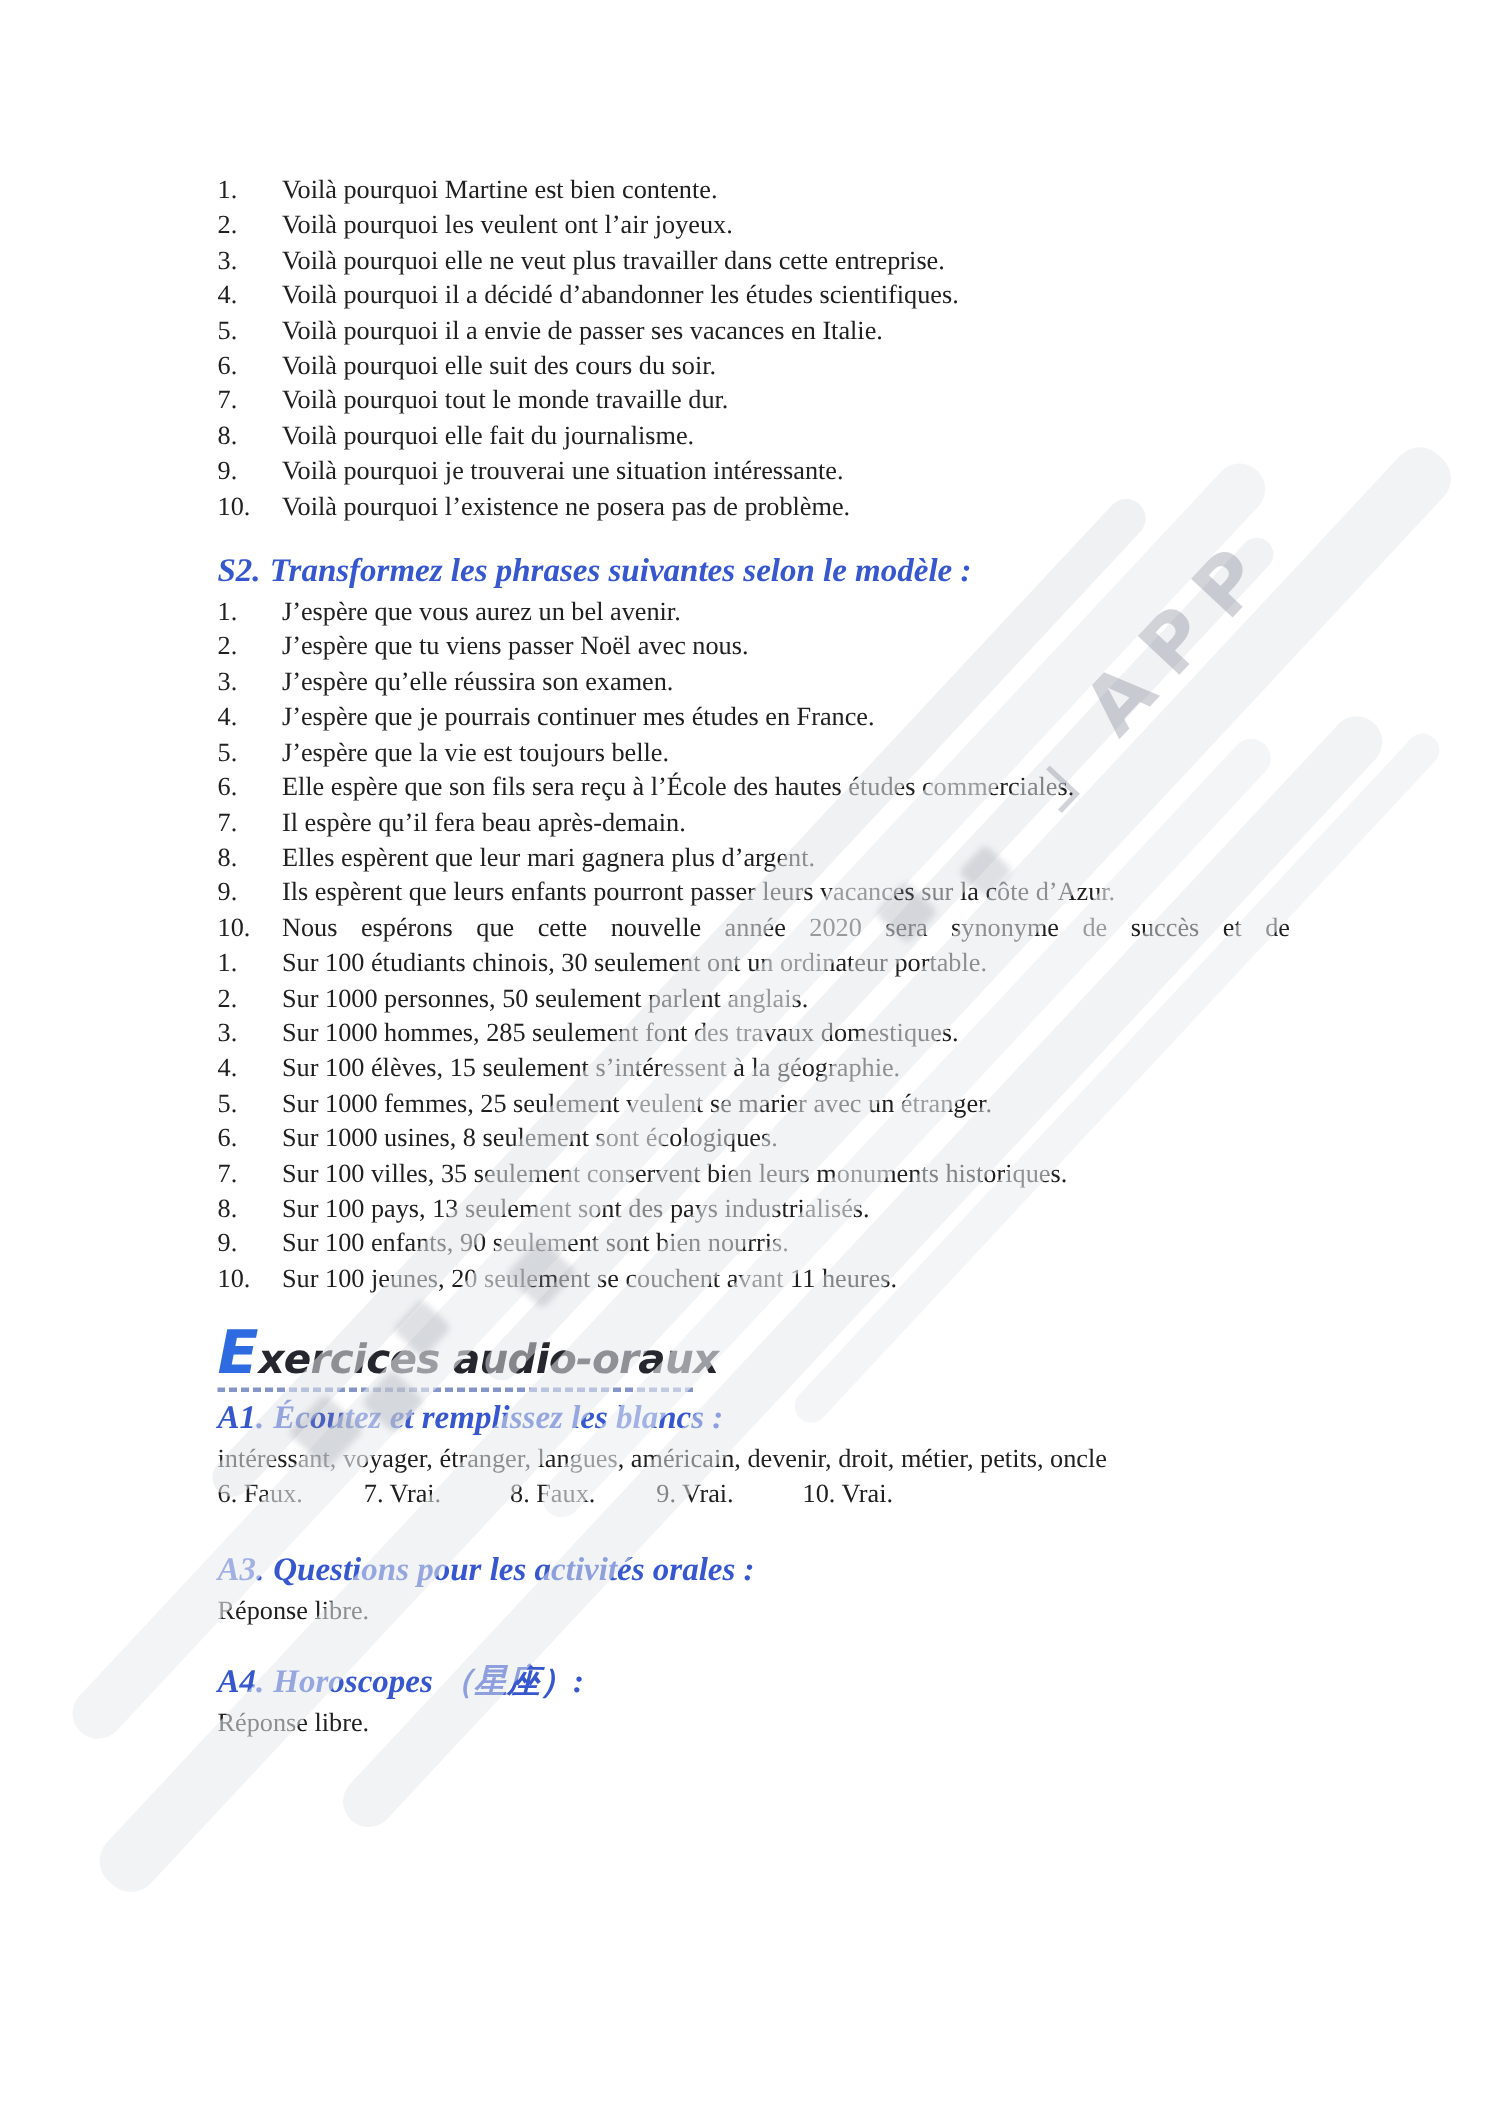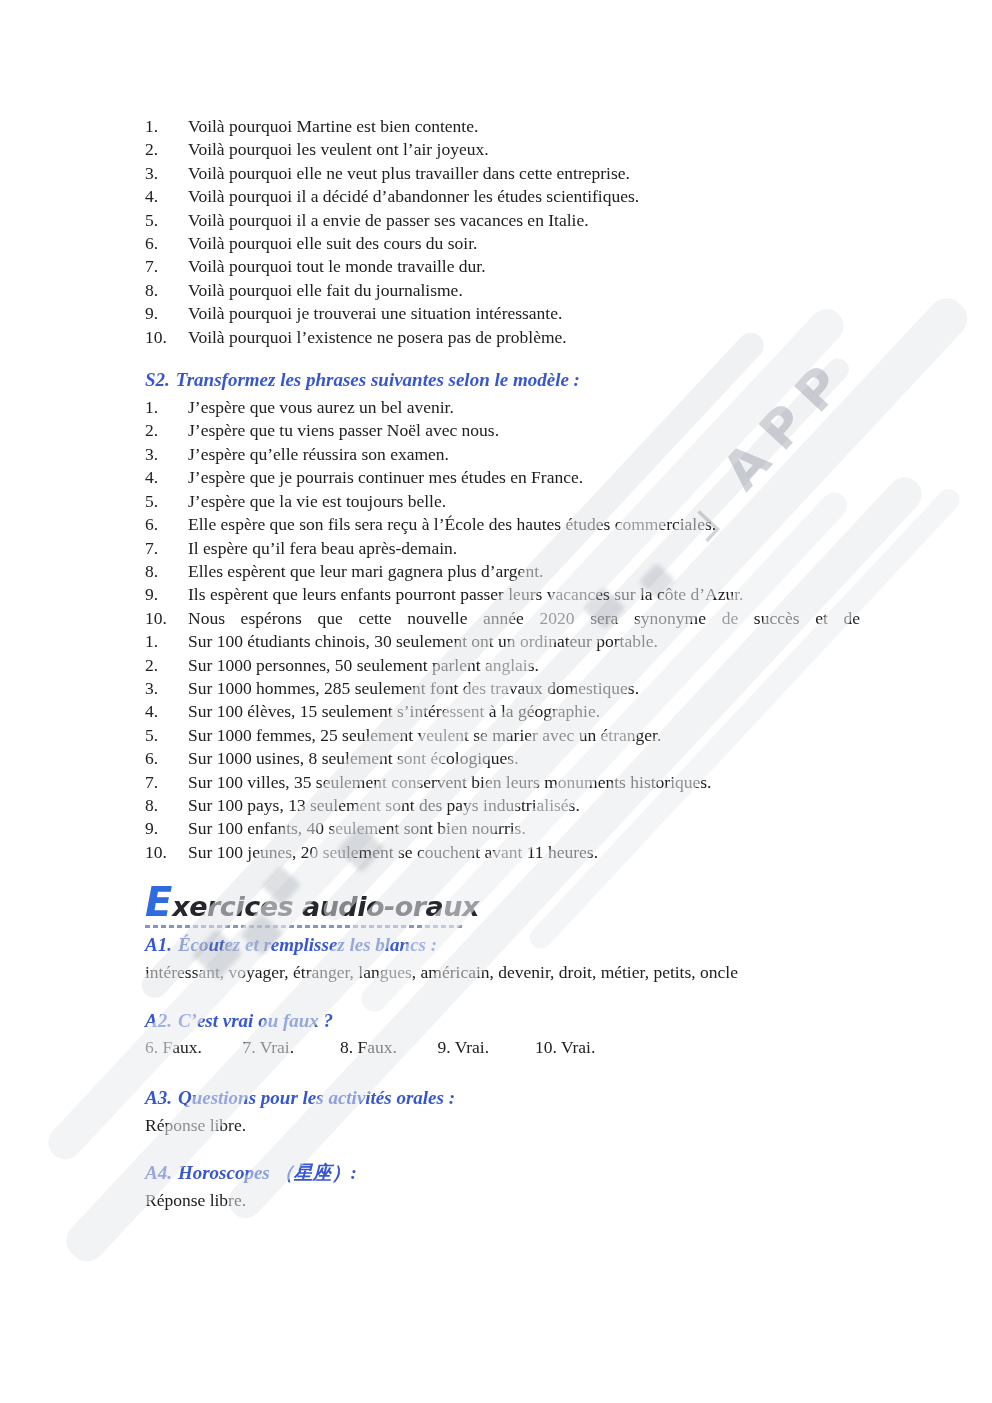--- a/index.html
+++ b/index.html
@@ -12,21 +12,21 @@
     position:absolute; left:145px; top:0; width:715px;
     font-size:17.5px; line-height:23.4px; color:#202020; z-index:1;
   }
   .li { display:flex; }
   .num { flex:0 0 43px; }
   .txt { flex:1; }
   .jline { display:block; text-align:justify; text-align-last:justify; }
   .jline2 { display:block; }
   .sec-header {
     color:#3757cf; font-weight:bold; font-style:italic;
-    font-size:19px; line-height:23px; margin-top:19px; margin-bottom:5px;
+    font-size:22px; line-height:23px; margin-top:19px; margin-bottom:5px;
   }
   .sec-header .sec-label { margin-right:6px; }
   #list1 { margin-top:115px; }
   .audio-heading {
     margin-top:21px;
     font-family:"DejaVu Sans", sans-serif; font-weight:bold; font-style:italic;
     color:#26262e; font-size:27px; line-height:34px; letter-spacing:-0.5px;
   }
   .audio-heading .cap { font-size:40px; color:#2e6ae0; letter-spacing:0; }
   .heading-underline {
@@ -196,41 +196,38 @@
       <div class="li">
           <span class="num">7.</span>
           <span class="txt">Sur 100 villes, 35 seulement conservent bien leurs monuments historiques.</span>
         </div>
       <div class="li">
           <span class="num">8.</span>
           <span class="txt">Sur 100 pays, 13 seulement sont des pays industrialisés.</span>
         </div>
       <div class="li">
           <span class="num">9.</span>
-          <span class="txt">Sur 100 enfants, 40 seulement sont bien nourris.</span>
+          <span class="txt">Sur 100 enfants, 90 seulement sont bien nourris.</span>
         </div>
       <div class="li">
           <span class="num">10.</span>
           <span class="txt">Sur 100 jeunes, 20 seulement se couchent avant 11 heures.</span>
         </div>
     </div>
 
     <div class="audio-heading">
       <span class="cap">E</span><span>xercices audio-oraux</span>
     </div>
     <div class="heading-underline"></div>
 
     <div class="sec-header after-heading" style="margin-top:5px;">
       <span class="sec-label">A1.</span><span>Écoutez et remplissez les blancs :</span>
     </div>
     <div class="words">intéressant, voyager, étranger, langues, américain, devenir, droit, métier, petits, oncle</div>
 
-    <div class="sec-header mt-a2">
-      <span class="sec-label">A2.</span><span>C’est vrai ou faux ?</span>
-    </div>
     <div class="arow">
       <span class="cell">6. Faux.</span>
       <span class="cell">7. Vrai.</span>
       <span class="cell">8. Faux.</span>
       <span class="cell">9. Vrai.</span>
       <span class="cell">10. Vrai.</span>
     </div>
 
     <div class="sec-header mt-a3">
       <span class="sec-label">A3.</span><span>Questions pour les activités orales :</span>

